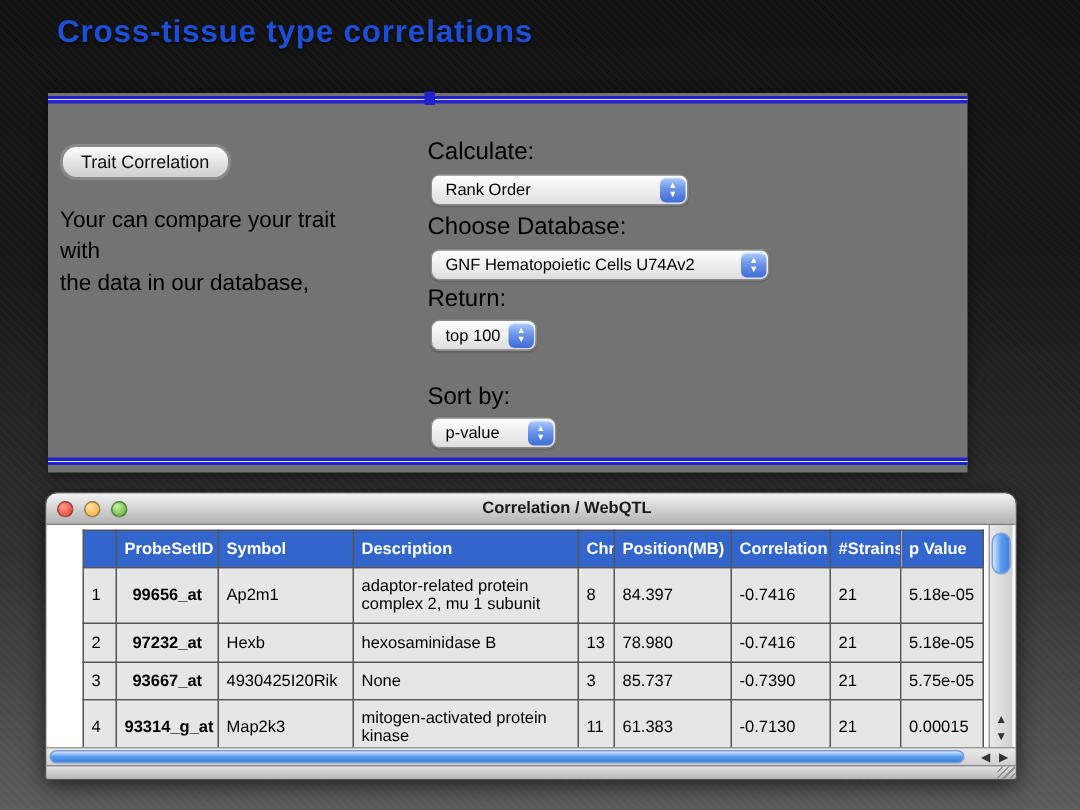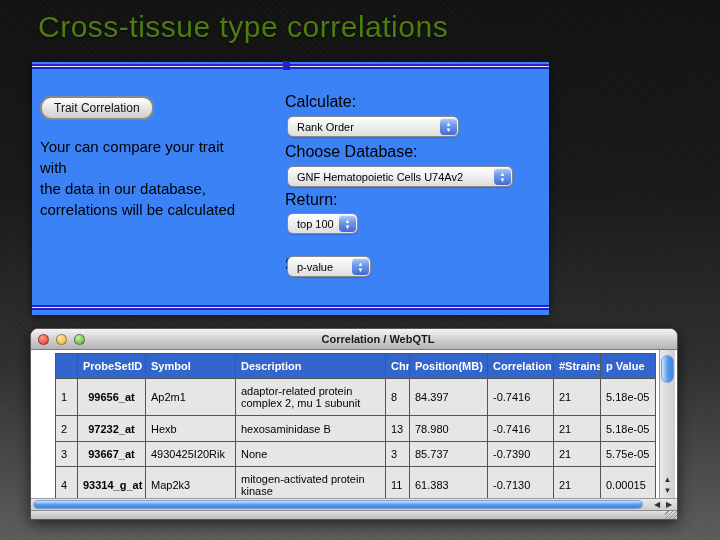--- a/index.html
+++ b/index.html
@@ -8,28 +8,28 @@
     font-family:"Liberation Sans", sans-serif;
     background:linear-gradient(180deg,#121212 0%,#191919 35%,#303030 68%,#5c5c5c 100%);
     position:relative;
   }
   body::before{
     content:""; position:absolute; inset:0; pointer-events:none;
     background:repeating-linear-gradient(45deg, rgba(255,255,255,0.025) 0 1px, transparent 1px 4px);
   }
   .slide-title{
     position:absolute; left:38px; top:10px;
-    font-size:30px; font-weight:400; letter-spacing:0.5px;
-    color:#4d7c0f; text-shadow:0 1px 2px rgba(0,0,0,0.6);
+    font-size:21px; font-weight:700; letter-spacing:0.5px;
+    color:#1d4ed8; text-shadow:0 1px 2px rgba(0,0,0,0.6);
   }
 
   
   .form-panel{
-    position:absolute; left:32px; top:62px; width:517px; height:253px;
-    background:#3b82f6; box-shadow:0 2px 8px rgba(0,0,0,0.5);
+    position:absolute; left:32px; top:62px; width:613px; height:253px;
+    background:#737373; box-shadow:0 2px 8px rgba(0,0,0,0.5);
   }
   .blue-rule{ position:absolute; left:0; right:0; height:5px;
     background:linear-gradient(#2222cc 0 40%, #e8e8e8 40% 58%, #2222cc 58% 100%);}
   .blue-rule.top{ top:2px; }
   .blue-rule.bottom{ bottom:5px; }
   .rule-tick{ position:absolute; left:251px; top:-3px; width:7px; height:9px; background:#2222cc; }
 
   .pill-button{
     position:absolute; left:8px; top:34px;
     font-family:"Liberation Sans",sans-serif; font-size:12px; color:#111;
@@ -47,21 +47,21 @@
     display:flex; align-items:center;
     border:1px solid #8a8a8a; border-radius:6px;
     background:linear-gradient(#ffffff,#dedede);
     box-shadow:inset 0 1px 0 #fff, 0 1px 1px rgba(0,0,0,0.15);
     font-size:11px; color:#000; padding-left:9px; padding-right:22px;
     white-space:nowrap; cursor:pointer;
   }
   .dd0{ top:54px;  width:172px; }
   .dd1{ top:104px; width:226px; }
   .dd2{ top:151px; width:71px; }
-  .dd3{ top:194px; width:84px; }
+  .dd3{ top:216px; width:84px; }
   .dd-stepper{
     position:absolute; right:1px; top:1px; bottom:1px; width:17px;
     border-radius:4px; background:linear-gradient(#b4d0fb,#6d96e8 45%,#3f6cd6);
     box-shadow:inset 0 1px 0 rgba(255,255,255,0.7);
     display:flex; flex-direction:column; align-items:center; justify-content:center;
     color:#fff; font-size:6px; line-height:6px;
   }
 
   
   .mac-window{
@@ -142,21 +142,20 @@
   <div class="blue-rule top">
     <span class="rule-tick"></span>
   </div>
 
   <button class="pill-button">Trait Correlation</button>
 
   <div class="desc">
     <div>Your can compare your trait</div>
     <div>with</div>
     <div>the data in our database,</div>
-    <div>correlations will be calculated</div>
   </div>
 
   <div class="form-col">
     <div class="field-label lbl0">Calculate:</div>
     <div class="dropdown dd0">
       <span>Rank Order</span>
       <span class="dd-stepper">
         <span>▲</span>
         <span>▼</span>
       </span>

